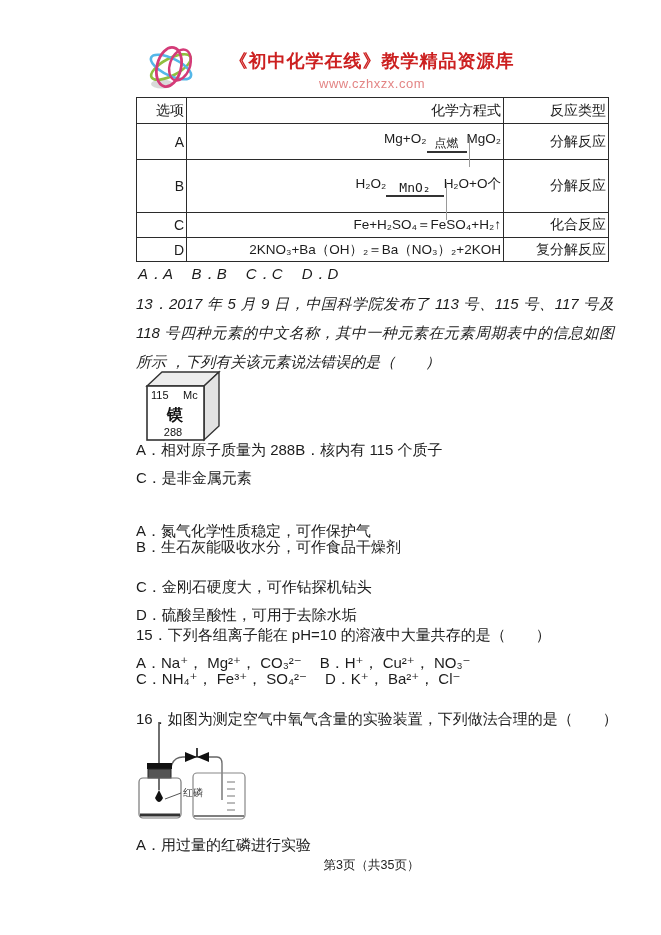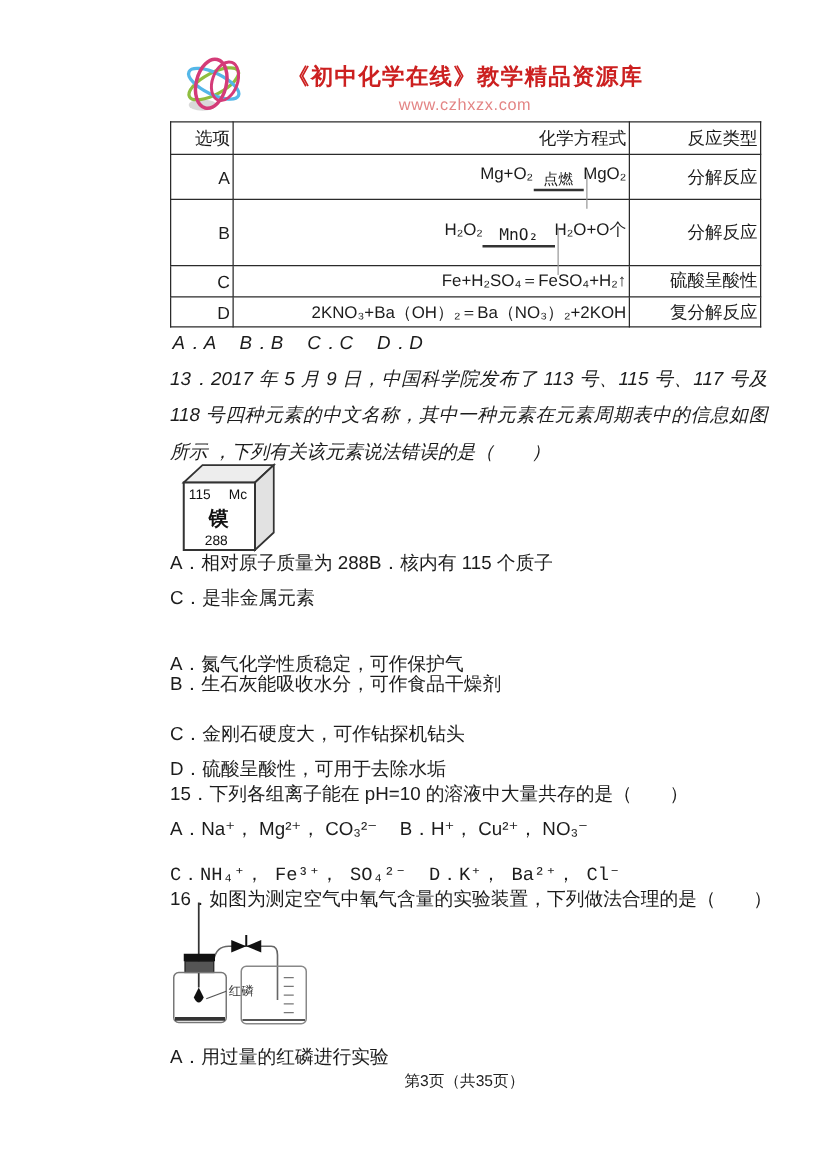--- a/index.html
+++ b/index.html
@@ -76,21 +76,21 @@
     <tr class="rowB">
       <td>B</td>
       <td>
         <span class="eq"><span>H₂O₂</span><span class="eq-cond mono"><span class="ct">MnO₂</span></span><span>H₂O+O个</span></span>
       </td>
       <td>分解反应</td>
     </tr>
     <tr class="rowC">
       <td>C</td>
       <td class="eq">Fe+H₂SO₄＝FeSO₄+H₂↑</td>
-      <td>硫酸呈酸性</td>
+      <td>化合反应</td>
     </tr>
     <tr class="rowD">
       <td>D</td>
       <td class="eq">2KNO₃+Ba（OH）₂＝Ba（NO₃）₂+2KOH</td>
       <td>复分解反应</td>
     </tr>
   </tbody>
     </table>
 
   <div class="line" style="top:265px; left:97px;font-style:italic;">A．A　 B．B　 C．C　 D．D</div>
@@ -118,21 +118,21 @@
   <div class="line" style="top:522px;">A．氮气化学性质稳定，可作保护气</div>
   <div class="line" style="top:538px;">B．生石灰能吸收水分，可作食品干燥剂</div>
   <div class="line" style="top:578px;">C．金刚石硬度大，可作钻探机钻头</div>
   <div class="line" style="top:606px;">D．硫酸呈酸性，可用于去除水垢</div>
 
   <div class="line" style="top:626px;">15．下列各组离子能在 pH=10 的溶液中大量共存的是（　　）</div>
   <div class="line optrow" style="top:654px;">
     <span>A．Na⁺， Mg²⁺， CO₃²⁻</span>
       <span style="margin-left:18px;">B．H⁺， Cu²⁺， NO₃⁻</span>
   </div>
-  <div class="line optrow" style="top:690px;font-family:Liberation Mono, monospace;">
+  <div class="line optrow" style="top:670px;">
     <span>C．NH₄⁺， Fe³⁺， SO₄²⁻</span>
       <span style="margin-left:18px;">D．K⁺， Ba²⁺， Cl⁻</span>
   </div>
 
   <div class="line" style="top:710px;">16．如图为测定空气中氧气含量的实验装置，下列做法合理的是（　　）</div>
 
   <svg class="fig" style="left:88px; top:720px;" width="132" height="110" viewBox="0 0 132 110">
 
     <line x1="30" y1="2" x2="30" y2="70" stroke="#333" stroke-width="1.4"></line>
 

